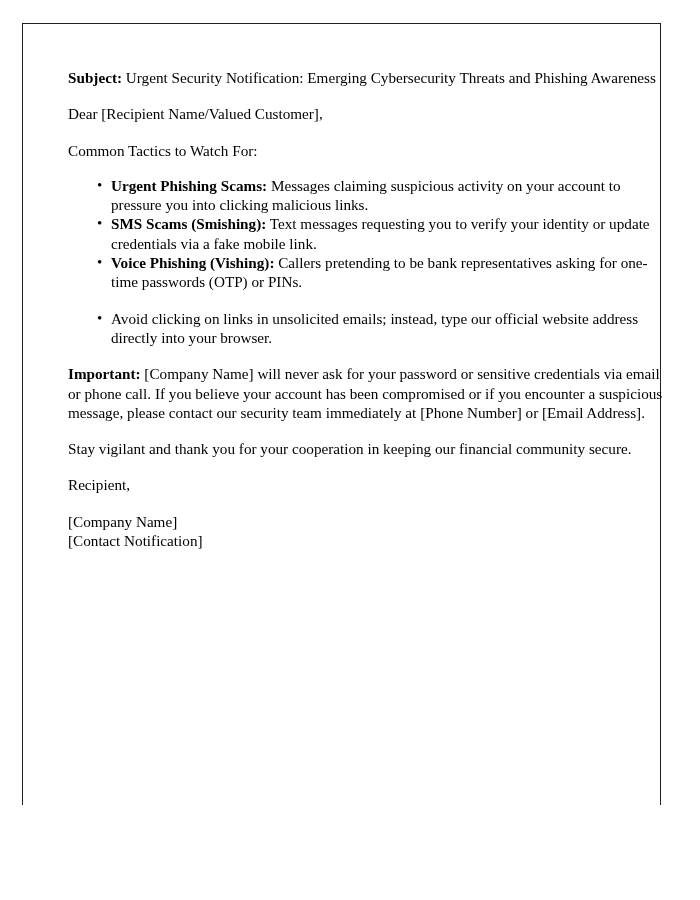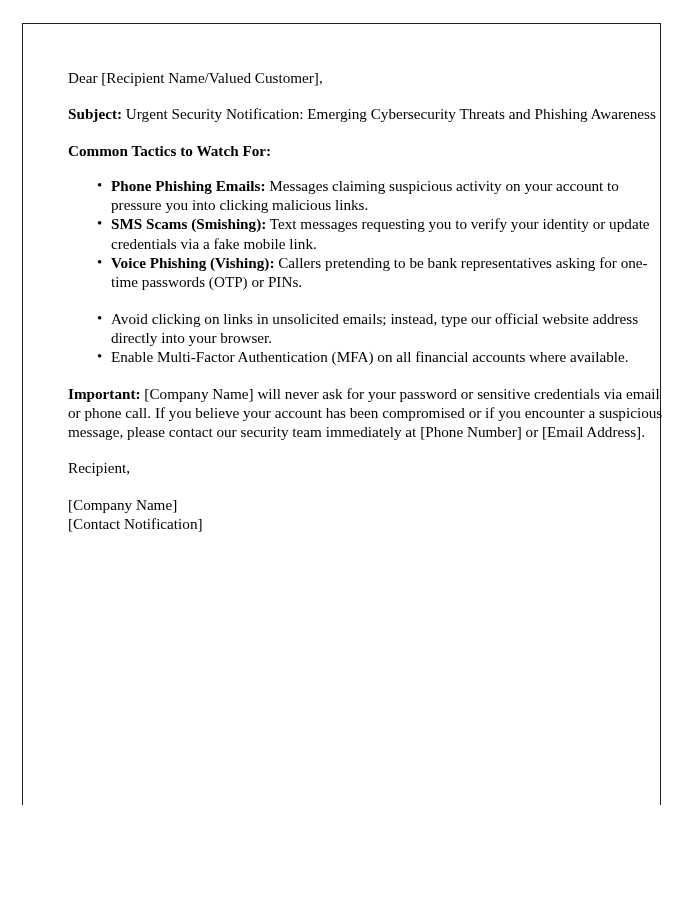--- a/index.html
+++ b/index.html
@@ -37,21 +37,21 @@
     line-height: 19.3px;
   }
 
   .para {
     margin: 0 0 17px 0;
     text-align: left;
   }
 
   .section-heading {
     margin: 0 0 16px 0;
-    font-weight: bold;
+    font-weight: normal;
   }
 
   .lead {
     font-weight: bold;
   }
 
   ul.bullets {
     margin: 0 0 17px 0;
     padding: 0 0 0 43px;
     list-style: none;
@@ -77,41 +77,41 @@
   .sig-line {
     margin: 0;
   }
 </style>
 </head>
 <body>
 
 <div id="page-frame">
   <div id="letter-body">
 
+    <p class="para"><span class="lead">Subject:</span><span> Urgent Security Notification: Emerging Cybersecurity Threats and Phishing Awareness</span></p>
+
     <p class="para">Dear [Recipient Name/Valued Customer],</p>
-
-    <p class="para"><span class="lead">Subject:</span><span> Urgent Security Notification: Emerging Cybersecurity Threats and Phishing Awareness</span></p>
 
 
     <p class="section-heading">Common Tactics to Watch For:</p>
 
     <ul class="bullets">
-      <li><span class="lead">Phone Phishing Emails:</span><span> Messages claiming suspicious activity on your account to pressure you into clicking malicious links.</span></li>
+      <li><span class="lead">Urgent Phishing Scams:</span><span> Messages claiming suspicious activity on your account to pressure you into clicking malicious links.</span></li>
       <li><span class="lead">SMS Scams (Smishing):</span><span> Text messages requesting you to verify your identity or update credentials via a fake mobile link.</span></li>
       <li><span class="lead">Voice Phishing (Vishing):</span><span> Callers pretending to be bank representatives asking for one-time passwords (OTP) or PINs.</span></li>
     </ul>
 
 
     <ul class="bullets">
       <li>Avoid clicking on links in unsolicited emails; instead, type our official website address directly into your browser.</li>
-      <li>Enable Multi-Factor Authentication (MFA) on all financial accounts where available.</li>
     </ul>
 
     <p class="para"><span class="lead">Important:</span><span> [Company Name] will never ask for your password or sensitive credentials via email or phone call. If you believe your account has been compromised or if you encounter a suspicious message, please contact our security team immediately at [Phone Number] or [Email Address].</span></p>
 
+    <p class="para">Stay vigilant and thank you for your cooperation in keeping our financial community secure.</p>
 
     <p class="para">Recipient,</p>
 
     <div class="sig-block">
       <div class="sig-line">[Company Name]</div>
       <div class="sig-line">[Contact Notification]</div>
     </div>
 
   </div>
 </div>

